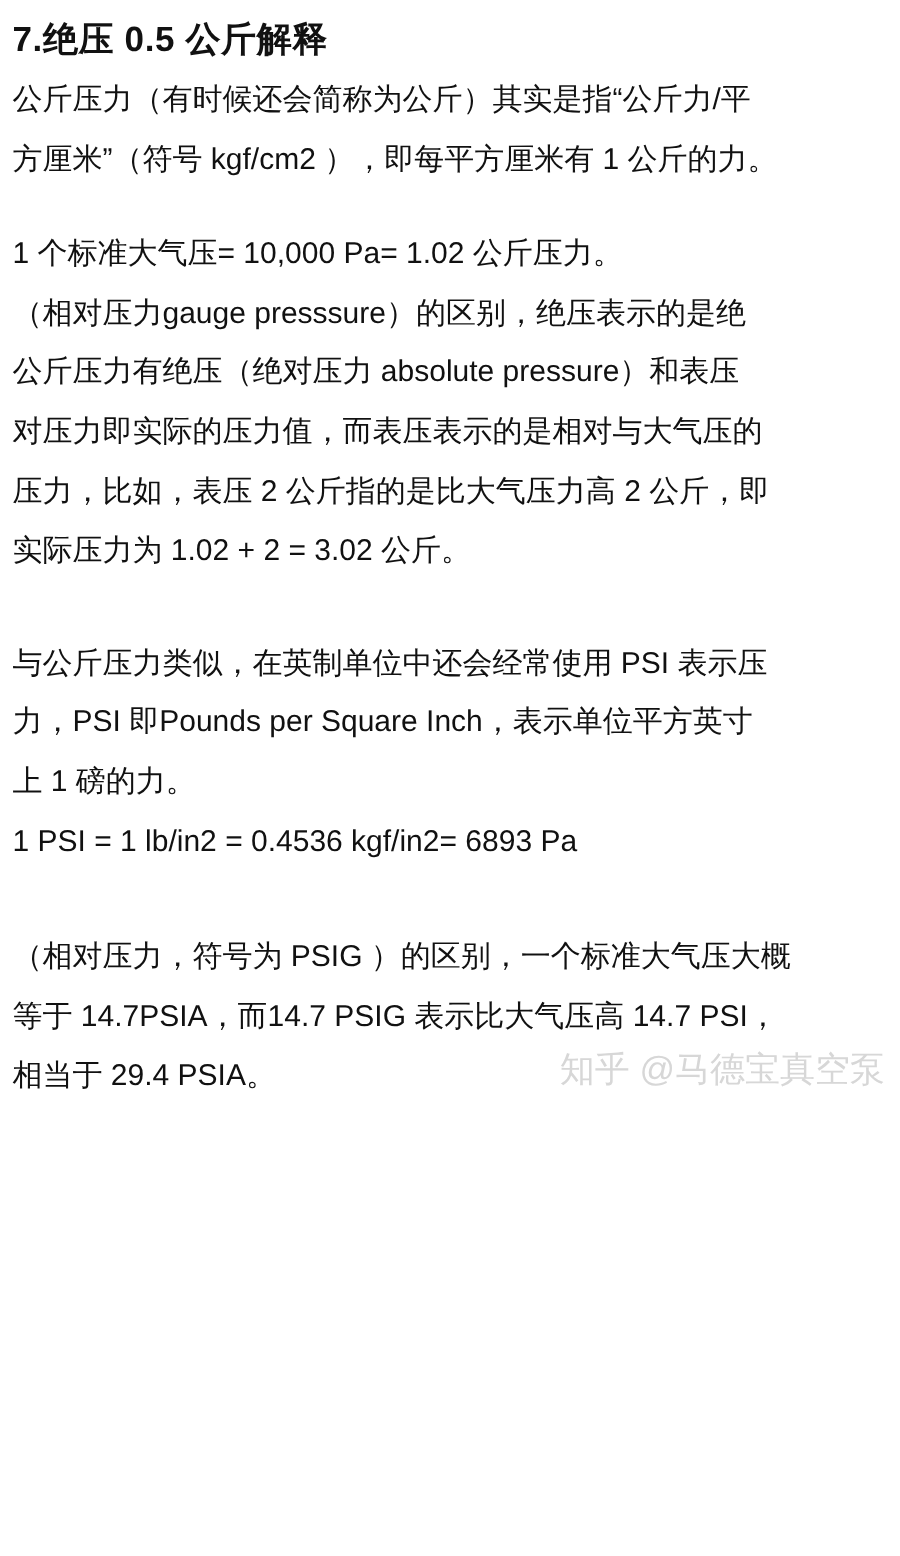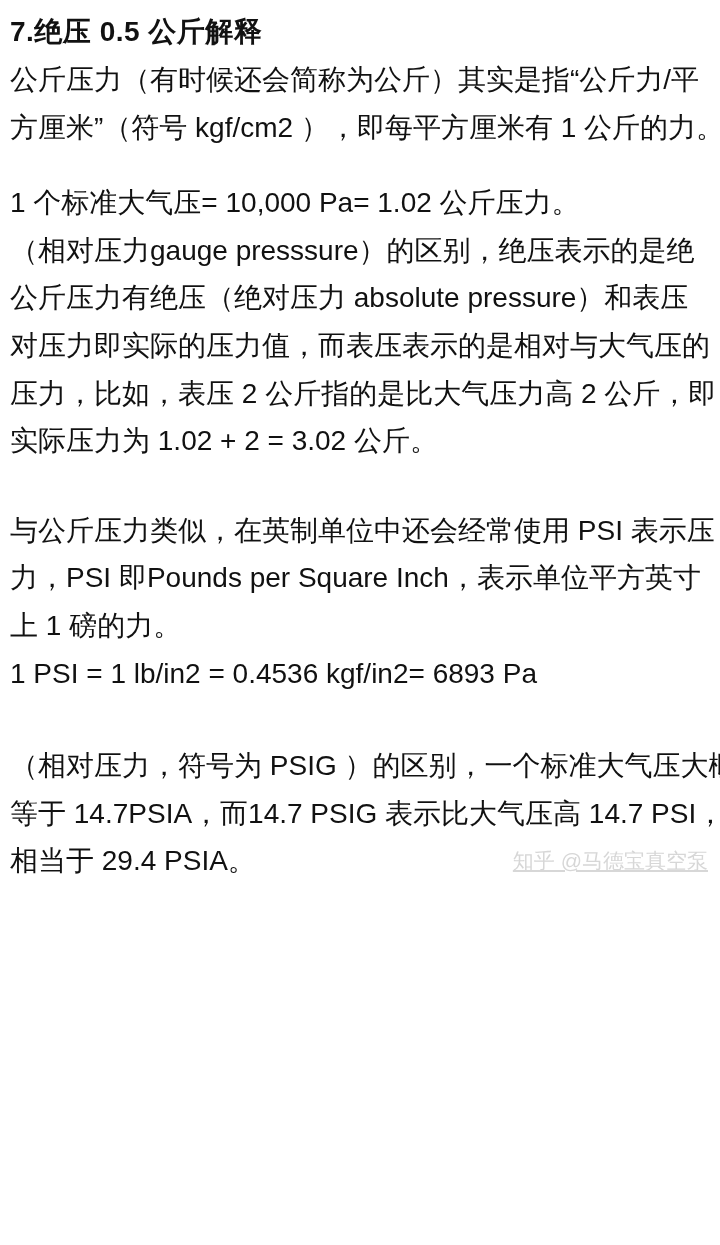--- a/index.html
+++ b/index.html
@@ -18,40 +18,39 @@
     overflow: hidden;
   }
   .heading {
     font-size: 28px;
     font-weight: bold;
     line-height: 48px;
     white-space: nowrap;
     letter-spacing: 0.5px;
   }
   .line {
-    font-size: 28px;
+    font-size: 24px;
     line-height: 47.6px;
     white-space: nowrap;
   }
   .eq-first { padding-left: 98px; }
   .eq-cont  { padding-left: 233px; }
   .block-eq   { margin-top: 43px; }
   .block-atm  { margin-top: 28px; }
   .block-psi  { margin-top: 42px; }
   .block-eqpsi{ }
   .block-psia { margin-top: 45px; }
   .watermark {
     position: absolute;
     right: 12px;
     bottom: 20px;
-    font-size: 21px;
+    font-size: 28px;
     color: #d7d7d7;
     text-shadow: 1px 1px 0 #ffffff;
     white-space: nowrap;
-    text-decoration: underline;
   }
 </style>
 </head>
 <body>
 
 <div class="page">
 
   <div class="heading">7.绝压 0.5 公斤解释</div>
 
   <div>

